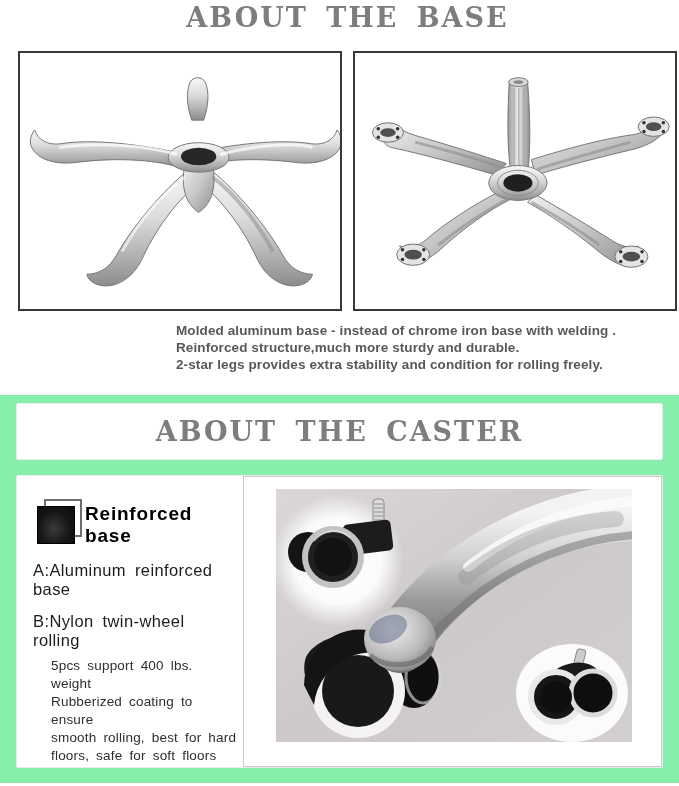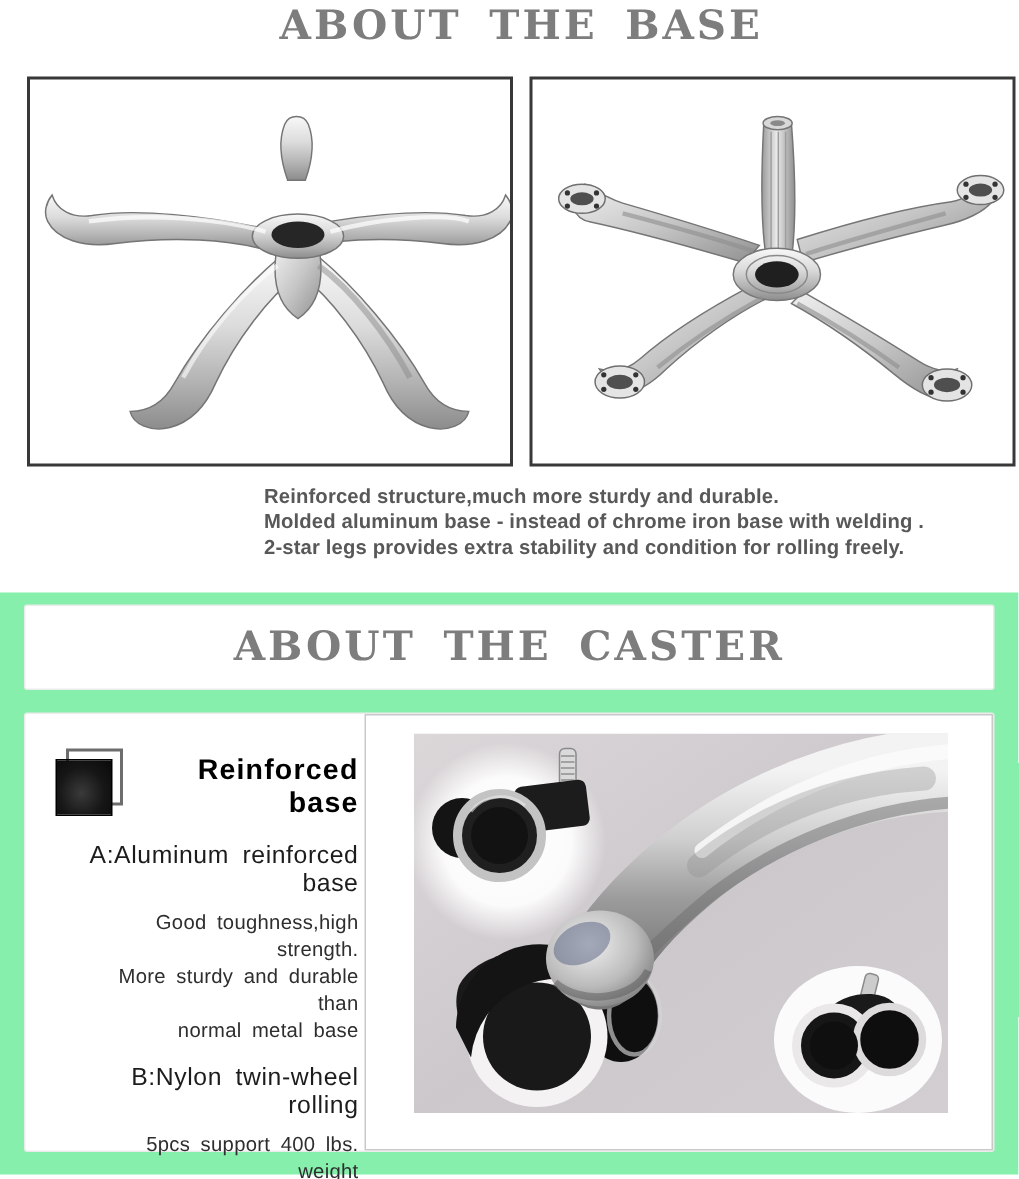--- a/index.html
+++ b/index.html
@@ -36,21 +36,21 @@
     padding:8px 16px 16px 16px;height:388px;box-sizing:border-box;
   }
   .banner{
     background:#ffffff;border:1px solid #ebebeb;border-radius:2px;
     height:55px;display:flex;align-items:center;justify-content:center;
   }
   .caster-card{
     margin-top:15px;background:#ffffff;border:1px solid #ebebeb;border-radius:2px;
     height:293px;box-sizing:border-box;display:flex;
   }
-  .left-col{width:234px;box-sizing:border-box;padding:26px 4px 4px 16px;text-align:right;}
+  .left-col{width:234px;box-sizing:border-box;padding:26px 4px 4px 16px;}
   .feature-row{display:flex;align-items:center;gap:10px;height:46px;}
   .stack-icon{position:relative;width:38px;height:38px;margin-left:4px;flex:none;}
   .stack-icon .back{
     position:absolute;right:-7px;top:-7px;width:34px;height:34px;
     border:2px solid #6d6d6d;background:#ffffff;
   }
   .stack-icon .front{
     position:absolute;left:0;top:0;width:38px;height:38px;
     background:radial-gradient(ellipse at 45% 60%, #3a3a3a 0%, #161616 55%, #0a0a0a 100%);
     border:1px solid #000;box-sizing:border-box;
@@ -169,45 +169,42 @@
           </g>
           <path d="M62,86 C100,96 134,106 152,112" stroke="#8d8d8d" stroke-width="3" fill="none" opacity="0.6"></path>
           <path d="M284,86 C248,96 212,106 188,114" stroke="#8d8d8d" stroke-width="3" fill="none" opacity="0.6"></path>
           <path d="M86,192 C108,174 136,156 158,144" stroke="#8d8d8d" stroke-width="3" fill="none" opacity="0.6"></path>
           <path d="M252,192 C230,176 204,160 182,148" stroke="#8d8d8d" stroke-width="3" fill="none" opacity="0.6"></path>
         </svg>
       </div>
     </div>
 
     <div class="base-desc">
+      <div>Molded aluminum base - instead of chrome iron base with welding .</div>
       <div>Reinforced structure,much more sturdy and durable.</div>
-      <div>Molded aluminum base - instead of chrome iron base with welding .</div>
       <div>2-star legs provides extra stability and condition for rolling freely.</div>
     </div>
   </section>
 
   <section class="caster-section">
     <div class="banner">
       <h2 class="stencil-title">ABOUT THE CASTER</h2>
     </div>
 
     <div class="caster-card">
       <div class="left-col">
         <div class="feature-row">
           <span class="stack-icon">
             <span class="back"></span>
             <span class="front"></span>
           </span>
           <span class="feature-heading">Reinforced base</span>
         </div>
 
         <div class="item-label">A:Aluminum reinforced base</div>
-        <div class="item-detail">Good toughness,high strength.
-More sturdy and durable than
-normal metal base</div>
 
         <div class="item-label">B:Nylon twin-wheel rolling</div>
         <div class="item-detail">5pcs support 400 lbs. weight
 Rubberized coating to ensure
 smooth rolling, best for hard
 floors, safe for soft floors</div>
       </div>
 
       <div class="photo-panel">
         <svg width="356" height="253" viewBox="0 0 356 253">

